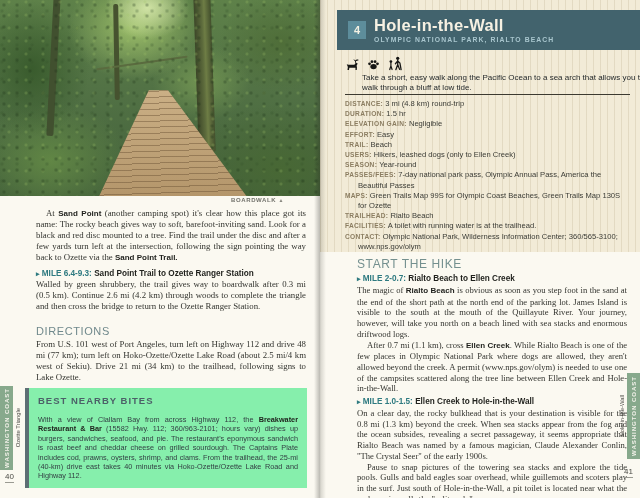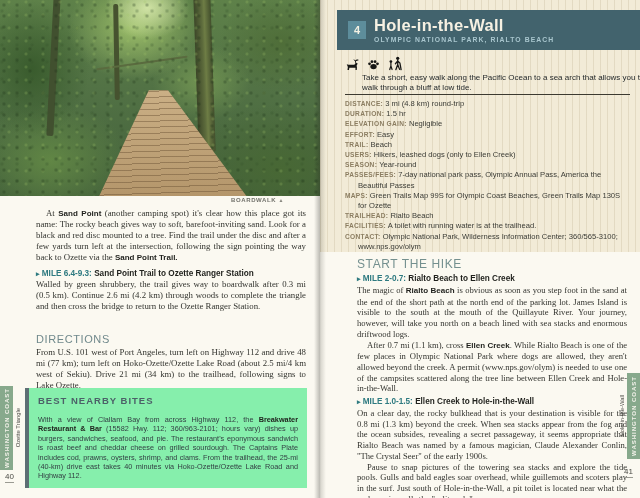--- a/index.html
+++ b/index.html
@@ -46,21 +46,21 @@
   .photo-caption .tri { font-size:5px; color:#8a8a82; }
 
   .lp-body { position:absolute; left:36px; right:14px; top:208px; }
   .serif { font-family:"Liberation Serif", serif; font-size:8.8px; line-height:11px;
            color:#33342f; text-align:justify; }
   .serif b, .rich b { font-family:"Liberation Sans", sans-serif; font-size:8px; font-weight:700; color:#1f201c; }
   .indent { text-indent:10px; }
   .mile-head { margin-top:6px; font-size:8.2px; font-weight:700; color:#1f201c; line-height:10px; }
   .mile-marker { color:#2e7a80; font-size:7px; }
   .mile-prefix { color:#2e7a80;margin-top:6px; }
-  .sec-head { margin-top:21px; font-size:11px; font-weight:400; letter-spacing:.6px; color:#70898c; }
+  .sec-head { margin-top:13px; font-size:11px; font-weight:400; letter-spacing:.6px; color:#70898c; }
   .sec-gap { margin-top:2px; }
   .gps { margin-top:9px; font-size:5.7px; letter-spacing:.2px; color:#7c7b72; }
   .gps-label { font-weight:700; color:#8b8a80; }
 
   .bites { position:absolute; left:25px; right:13px; top:388px; background:#86efac;
            border-left:4px solid #5d6e74; padding:7px 9px 7px 9px; }
   .bites-head { font-size:9.5px; font-weight:700; letter-spacing:1px; color:#4c6068; }
   .bites-body { margin-top:9px; font-size:7.3px; line-height:9.4px; color:#323e42; text-align:justify; }
   .bites-body b { font-size:7.3px; }
 

